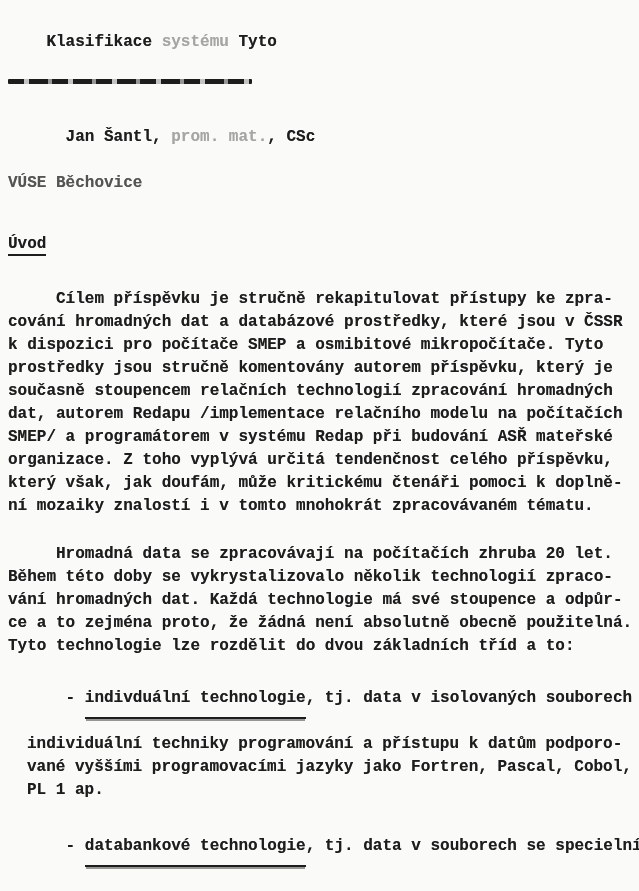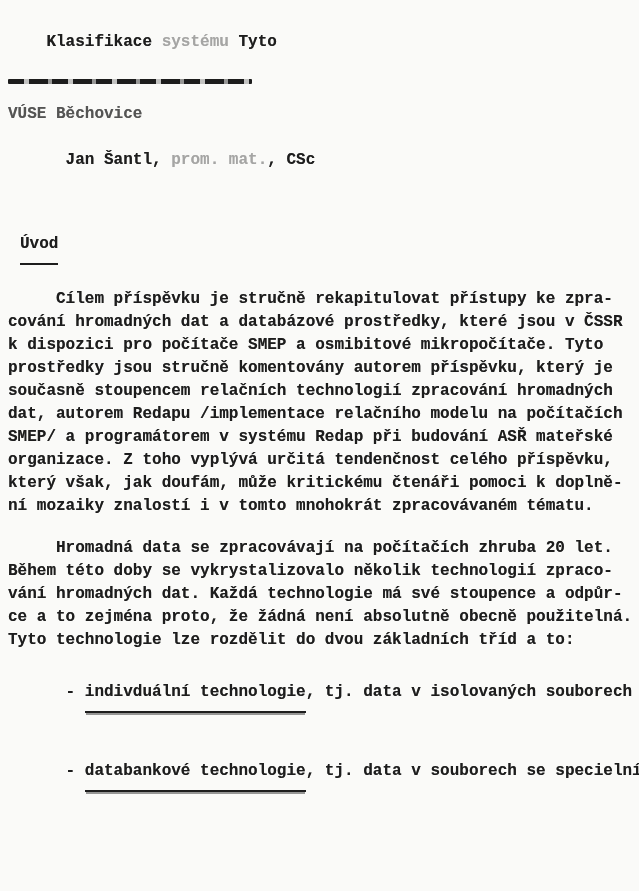--- a/index.html
+++ b/index.html
@@ -24,47 +24,47 @@
   .title-underline{
     width:244px;height:5px;margin-top:2px;
     background:repeating-linear-gradient(90deg,
       #1d1d1d 0 16px, rgba(29,29,29,0.25) 16px 21px,
       #1d1d1d 21px 40px, rgba(29,29,29,0.45) 40px 44px);
     border-radius:1px;
   }
   .author-block{margin-top:19px;}
   .heading{margin-top:38px;}
   .heading-2{margin-top:35px;}
-  .hu{border-bottom:2px solid currentColor;padding-bottom:10px;margin-left:12px;}
+  .hu{border-bottom:2px solid currentColor;padding-bottom:1px;}
   .para-intro{margin-top:32px;}
-  .para-tech{margin-top:19px;}
+  .para-tech{margin-top:25px;}
   .bullet{margin-top:6px;}
   .bullet-2{margin-top:10px;}
   .bullet .cont{padding-left:19px;}
   .lead{
     border-bottom:2px solid currentColor;
     box-shadow:0 3px 0 -1px rgba(29,29,29,0.45);
     padding-bottom:10px;
   }
 </style>
 </head>
 <body>
 
 <div class="page">
 
   <div class="pre">
     <span>Klasifikace </span><span class="faded">systému</span><span> Tyto</span>
   </div>
   <div class="title-underline"></div>
 
   <div class="author-block">
-    <div class="pre dim">VÚSE Běchovice</div>
     <div class="pre">
       <span>Jan Šantl, </span><span class="faded">prom. mat.</span><span>, CSc</span>
     </div>
+    <div class="pre dim">VÚSE Běchovice</div>
   </div>
 
   <div class="heading">
     <span class="hu">Úvod</span>
   </div>
 
   <div class="pre para-intro">     Cílem příspěvku je stručně rekapitulovat přístupy ke zpra-
 cování hromadných dat a databázové prostředky, které jsou v ČSSR
 k dispozici pro počítače SMEP a osmibitové mikropočítače. Tyto
 prostředky jsou stručně komentovány autorem příspěvku, který je
@@ -79,20 +79,23 @@
   <div class="pre para-tech">     Hromadná data se zpracovávají na počítačích zhruba 20 let.
 Během této doby se vykrystalizovalo několik technologií zpraco-
 vání hromadných dat. Každá technologie má své stoupence a odpůr-
 ce a to zejména proto, že žádná není absolutně obecně použitelná.
 Tyto technologie lze rozdělit do dvou základních tříd a to:</div>
 
   <div class="bullet">
     <div class="pre">
       <span>- </span><span class="lead">indivduální technologie</span><span>, tj. data v isolovaných souborech a</span>
     </div>
+    <div class="pre cont">individuální techniky programování a přístupu k datům podporo-
+vané vyššími programovacími jazyky jako Fortren, Pascal, Cobol,
+PL 1 ap.</div>
   </div>
 
   <div class="bullet bullet-2">
     <div class="pre">
       <span>- </span><span class="lead">databankové technologie</span><span>, tj. data v souborech se specielní</span>
     </div>
 
   </div>
 
 </div>

